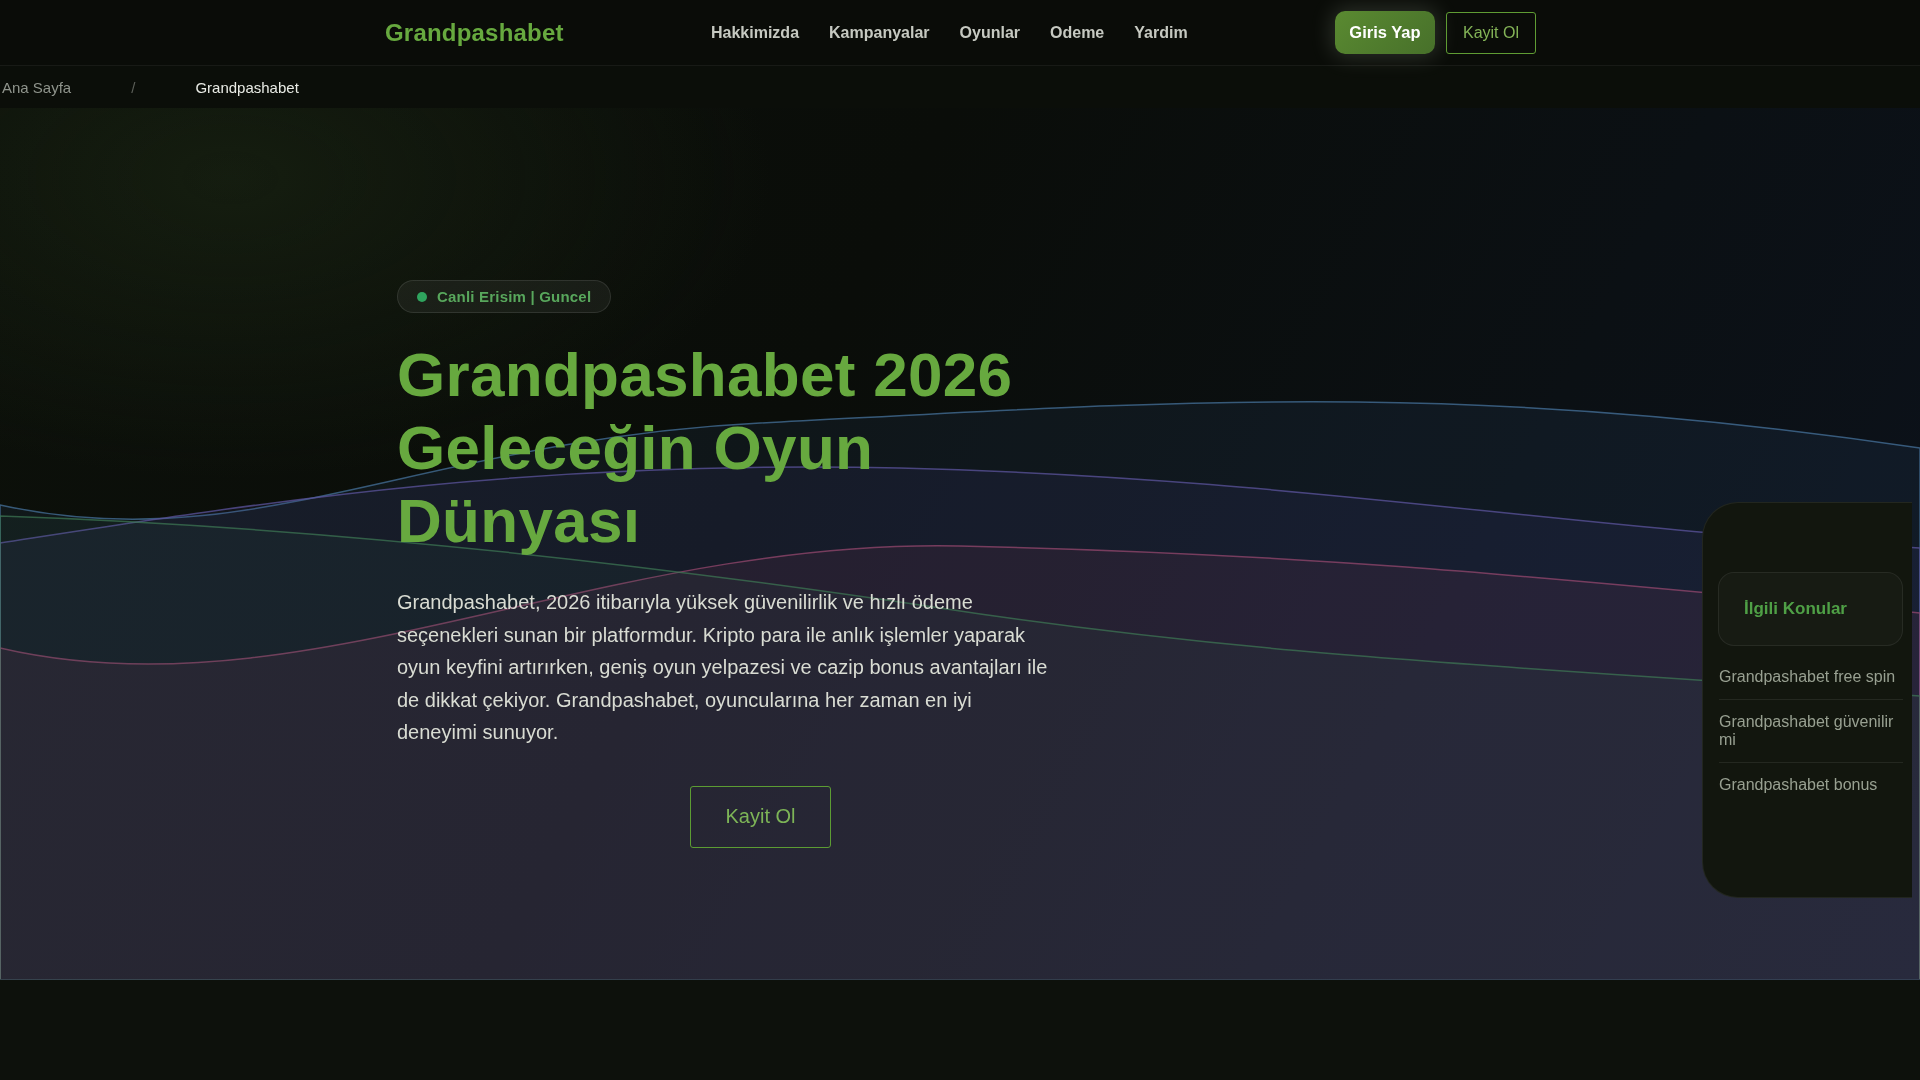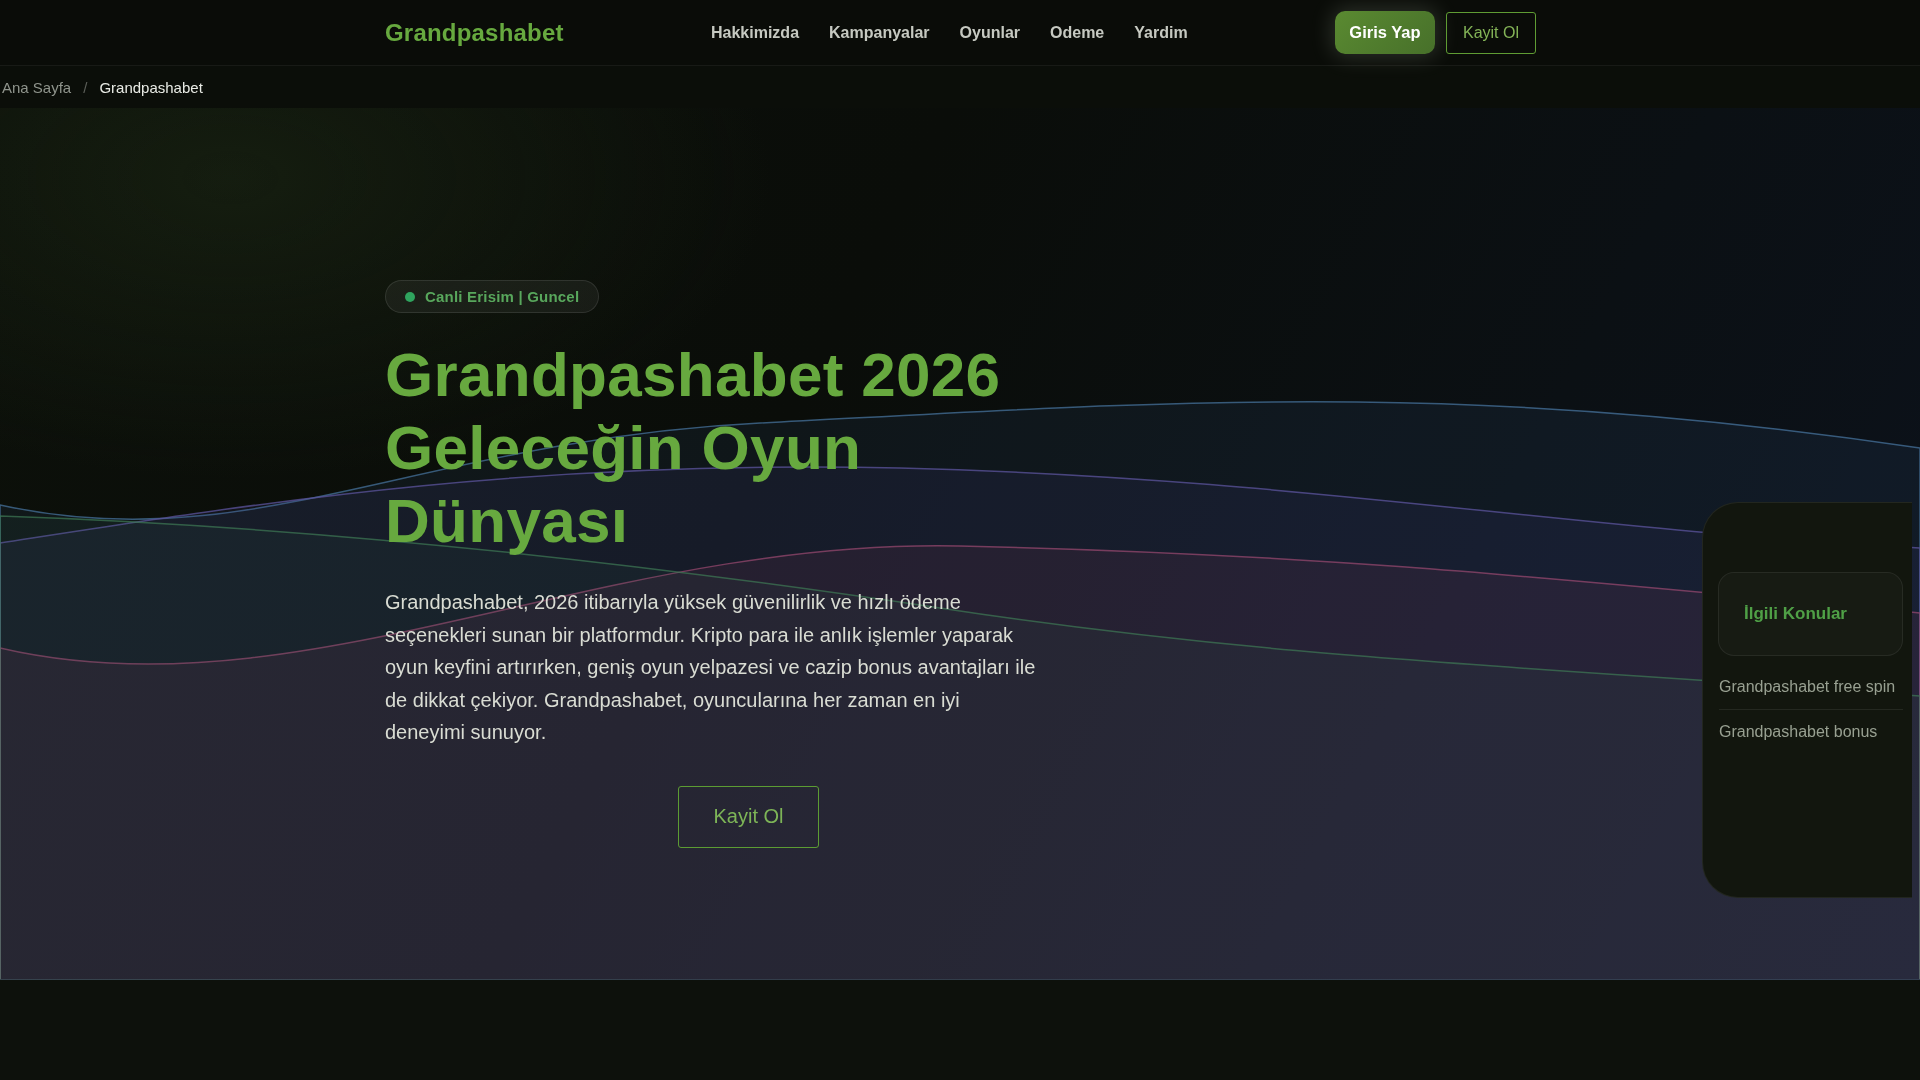--- a/index.html
+++ b/index.html
@@ -46,33 +46,34 @@
     width:90px; height:42px; background:transparent;
     border:1.5px solid #5f9c33; border-radius:3px;
     color:#84b457; font-size:16px;
     font-family:"Liberation Sans", sans-serif; cursor:pointer;
   }
 
   
   .breadcrumb-bar {
     height:42px; background:#0b0e09;
     display:flex; align-items:center;
-    padding-left:2px; font-size:15px;
+    padding-left:2px; font-size:15px;gap:48px;
   }
   .crumb-home { color:#8f948c; cursor:pointer; }
   .crumb-sep { color:#5c5f59; margin:0 12px; }
   .crumb-current { color:#e9ebe5; }
 
   
   .hero {
     position:relative; height:872px; overflow:hidden;
     background:
       radial-gradient(900px 500px at 12% 8%, rgba(28,40,20,0.55), rgba(0,0,0,0) 60%),
       linear-gradient(118deg,#0c100a 0%, #0a0d09 40%, #0b1014 72%, #0c121c 100%);
     border-bottom:1px solid rgba(100,120,155,0.45);
+    padding-left:12px;
   }
   .waves { position:absolute; left:0; top:0; width:1920px; height:872px; }
 
   .hero-content { position:relative; padding:172px 0 0 385px; width:1100px; }
 
   .badge {
     display:inline-flex; align-items:center; gap:10px;
     height:33px; padding:0 19px;
     background:rgba(255,255,255,0.05);
     border:1px solid rgba(255,255,255,0.10);
@@ -101,21 +102,21 @@
   
   .side-panel {
     position:absolute; top:394px; right:8px;
     width:210px; height:396px;
     background:#12160e;
     border:1px solid rgba(255,255,255,0.07);
     border-right:none;
     border-radius:36px 0 0 36px;
   }
   .side-panel-head {
-    margin:69px 9px 0 15px; height:84px;
+    margin:69px 9px 0 15px; height:74px;
     background:rgba(255,255,255,0.025);
     border:1px solid rgba(255,255,255,0.07);
     border-radius:16px;
     display:flex; align-items:center; padding-left:25px;
   }
   .side-panel-title { font-size:17px; font-weight:bold; color:#4fa046; }
   .side-list { margin-top:9px; }
   .side-item {
     display:block; padding:13px 9px 13px 16px;
     font-size:16px; color:#98a091; text-decoration:none; cursor:pointer;
@@ -176,18 +177,19 @@
 
     <button class="hero-cta">Kayit Ol</button>
   </div>
 
   <aside class="side-panel">
     <div class="side-panel-head">
       <span class="side-panel-title">İlgili Konular</span>
     </div>
     <div class="side-list">
       <a class="side-item">Grandpashabet free spin</a>
+      <a class="side-item">Grandpashabet güvenilir mi</a>
       <a class="side-item">Grandpashabet bonus</a>
     </div>
   </aside>
 </section>
 
 <div class="below"></div>
 
 </body></html>

